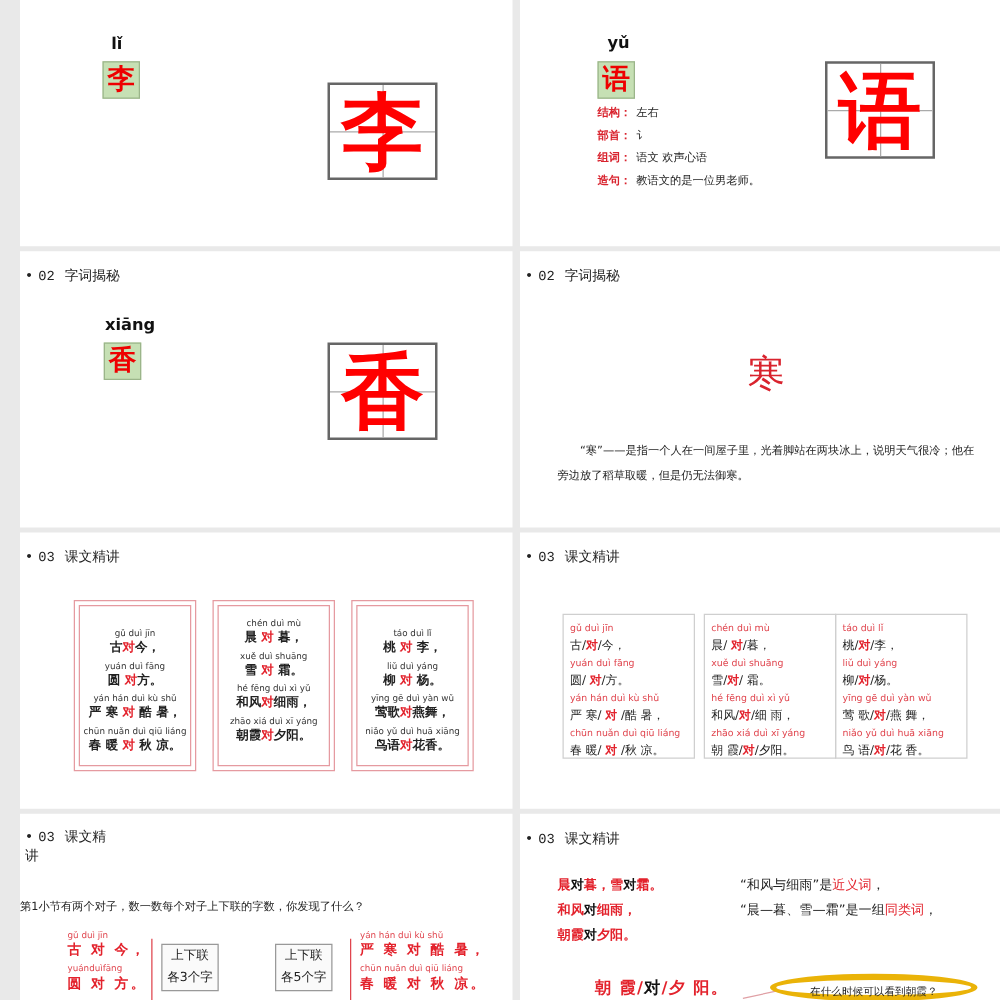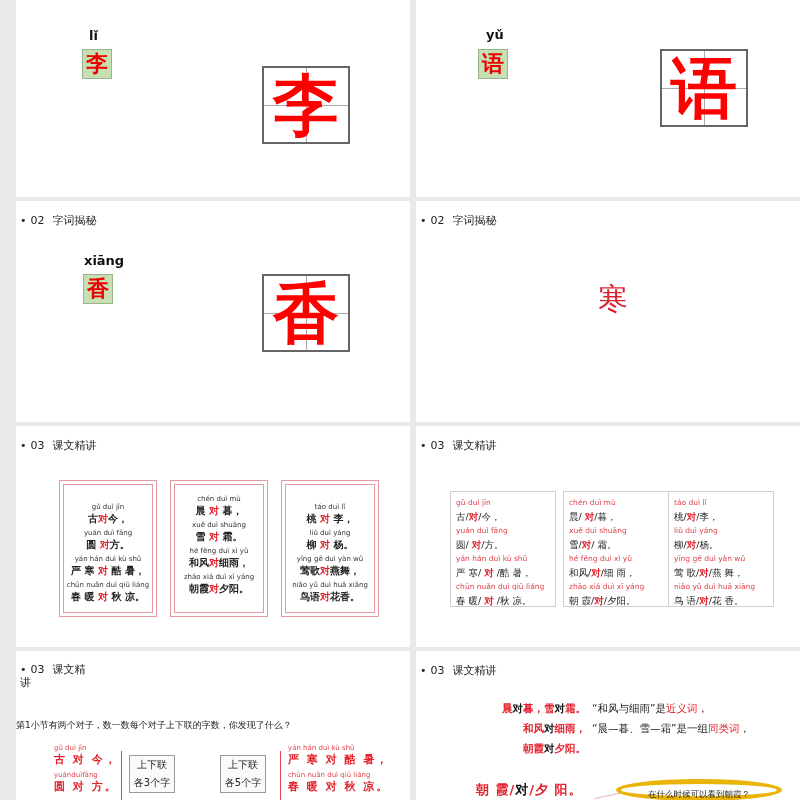--- a/index.html
+++ b/index.html
@@ -11,21 +11,21 @@
   .s2 { left: 403px; top: -27px; width: 394px; height: 224px; }
   .s3 { left: 3px; top: 201px; width: 394px; height: 221px; }
   .s4 { left: 403px; top: 201px; width: 394px; height: 221px; }
   .s5 { left: 3px; top: 426px; width: 394px; height: 221px; }
   .s6 { left: 403px; top: 426px; width: 394px; height: 221px; }
   .s7 { left: 3px; top: 651px; width: 394px; height: 160px; }
   .s8 { left: 403px; top: 651px; width: 394px; height: 160px; }
 
   .sec-title { position: absolute; left: 4px; top: 12px; font-size: 11px; color: #222; white-space: nowrap; }
   .sec-title .dot { margin-right: 4px; }
-  .sec-title .num { margin-right: 8px; }
+  .sec-title .num { margin-right: 8px; font-family: Liberation Mono, monospace; }
 
   
   .pinyin { position: absolute; font-weight: bold; font-size: 13px; color: #111; }
   .small-box { position: absolute; width: 30px; height: 30px; background: #c6e0b4; border: 1px solid #9bb58a; color: #e00; font-size: 22px; font-weight: bold; line-height: 28px; text-align: center; }
   .info { position: absolute; font-size: 9px; line-height: 18px; }
   .info .row { white-space: nowrap; }
   .info .lbl { color: #d9232e; font-weight: bold; }
   .info .val { color: #222; margin-left: 4px; }
   .big-box { position: absolute; width: 88px; height: 78px; border: 2px solid #666; background: #fff; }
   .big-box .hl { position: absolute; left: 0; right: 0; top: 50%; border-top: 1px solid #aaa; }
@@ -51,21 +51,21 @@
 
   
   .q7 { position: absolute; left: 0; right: 0; top: 68px; font-size: 9px; color: #222; }
   .pair7 { position: absolute; font-size: 11px; color: #e3222c; }
   .pair7 .py { font-size: 7px; color: #e0454e; line-height: 9px; white-space: nowrap; }
   .pair7 .hz { line-height: 14px; margin-bottom: 4px; white-space: nowrap; font-weight: bold; letter-spacing: 2px; }
   .box7 { position: absolute; width: 46px; height: 38px; border: 1px solid #999; background: #fafafa; font-size: 10px; text-align: center; line-height: 18px; color: #222; }
   .bracket { position: absolute; border-color: #e0454e; border-style: solid; }
 
   
-  .l8 { position: absolute; left: 30px; width: 140px; top: 47px; text-align: right; font-size: 10.5px; line-height: 20px; color: #e3222c; font-weight: bold; }
+  .l8 { position: absolute; left: 30px; width: 140px; top: 47px; text-align: left; font-size: 10.5px; line-height: 20px; color: #e3222c; font-weight: bold; }
   .l8 .k { color: #111; }
   .r8 { position: absolute; left: 176px; top: 47px; font-size: 10.5px; line-height: 20px; color: #222; white-space: nowrap; }
   .r8 .red { color: #e3222c; }
   .b8 { position: absolute; left: 60px; top: 130px; font-size: 13px; color: #e3222c; font-weight: bold; white-space: nowrap; letter-spacing: 1px; }
   .b8 .k { color: #111; }
   .bubble { position: absolute; left: 200px; top: 128px; width: 166px; height: 22px; border: 5px solid #eab308; border-radius: 50%; font-size: 8.5px; line-height: 20px; text-align: center; color: #222; }
   .tail { position: absolute; left: 178px; top: 144px; width: 30px; border-top: 1px solid #e0a0a5; transform: rotate(-12deg); }
 </style>
 </head>
 <body>
@@ -80,20 +80,26 @@
       <div class="hl"></div>
         <div class="vl"></div>
       <div class="ch">李</div>
     </div>
   </div>
 
   <div class="slide s2">
 
     <div class="pinyin" style="left:70px;top:54px;">yǔ</div>
     <div class="small-box" style="left:62px;top:76px;">语</div>
+    <div class="info" style="left:62px;top:109px;">
+      <div class="row"><span class="lbl">结构：</span><span class="val">左右</span></div>
+      <div class="row"><span class="lbl">部首：</span><span class="val">讠</span></div>
+      <div class="row"><span class="lbl">组词：</span><span class="val">语文  欢声心语</span></div>
+      <div class="row"><span class="lbl">造句：</span><span class="val">教语文的是一位男老师。</span></div>
+    </div>
     <div class="big-box" style="left:244px;top:76px;">
       <div class="hl"></div>
         <div class="vl"></div>
       <div class="ch">语</div>
     </div>
   </div>
 
   <div class="slide s3">
     <div class="sec-title">
       <span class="dot">•</span><span class="num">02</span><span>字词揭秘</span>
@@ -105,20 +111,21 @@
         <div class="vl"></div>
       <div class="ch">香</div>
     </div>
   </div>
 
   <div class="slide s4">
     <div class="sec-title">
       <span class="dot">•</span><span class="num">02</span><span>字词揭秘</span>
     </div>
     <div class="han-big">寒</div>
+    <div class="han-desc">“寒”——是指一个人在一间屋子里，光着脚站在两块冰上，说明天气很冷；他在旁边放了稻草取暖，但是仍无法御寒。</div>
   </div>
 
   <div class="slide s5">
     <div class="sec-title">
       <span class="dot">•</span><span class="num">03</span><span>课文精讲</span>
     </div>
     <div class="card5" style="left:43px;">
       <div class="inner" style="padding-top:17px;">
         <div class="py">gǔ  duì  jīn</div>
         <div class="hz"><span>古</span><span class="red">对</span><span>今，</span></div>

